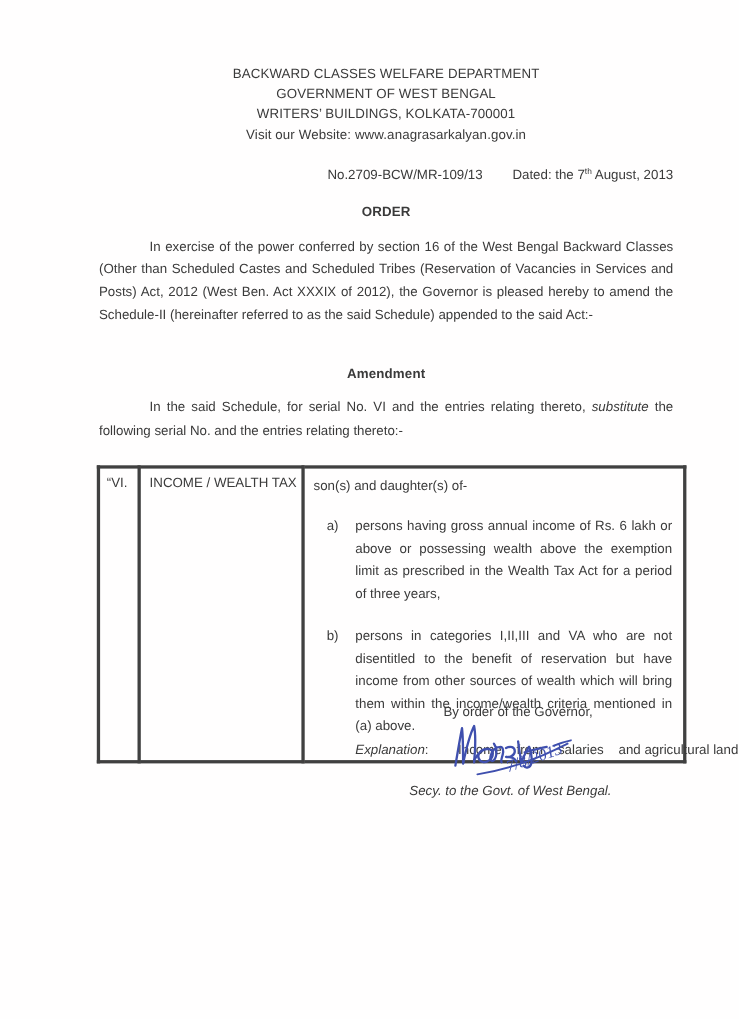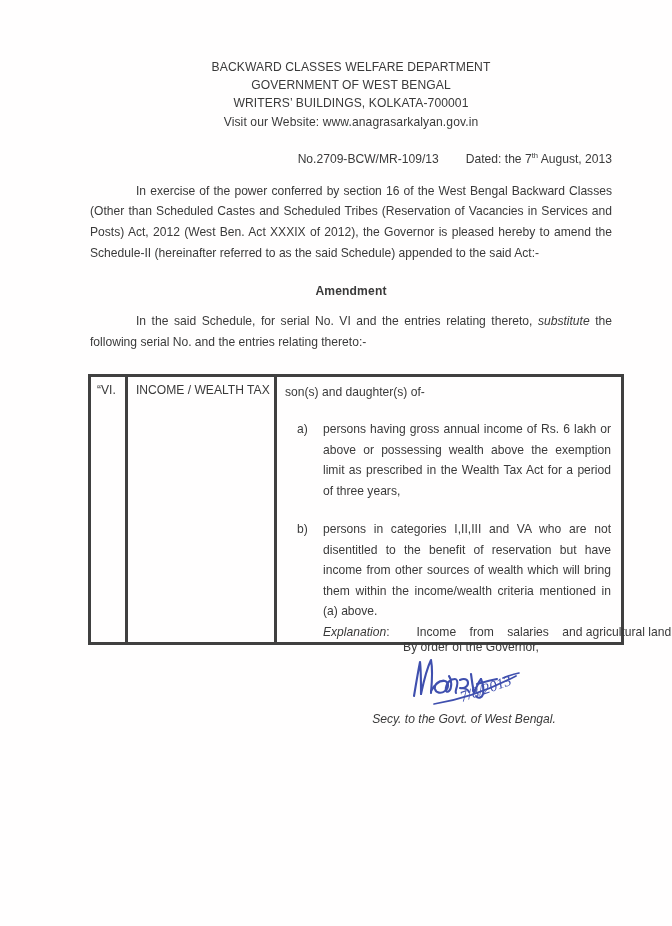--- a/index.html
+++ b/index.html
@@ -55,21 +55,21 @@
   }
 
   
   .heading {
     text-align: center;
     font-weight: bold;
     font-size: 12.1px;
     letter-spacing: 0.15px;
   }
   .heading.order { margin-top: 19px; }
-  .heading.amendment { margin-top: 21px; }
+  .heading.amendment { margin-top: 37px; }
 
   
   p.body {
     margin: 2px;
     font-size: 12.1px;
     line-height: 20.6px;
     text-align: justify;
     text-justify: inter-word;
     text-indent: 46px;
   }
@@ -164,20 +164,21 @@
       <div>GOVERNMENT OF WEST BENGAL</div>
       <div>WRITERS’ BUILDINGS, KOLKATA-700001</div>
       <div>Visit our Website: www.anagrasarkalyan.gov.in</div>
     </div>
 
     <div class="refrow">
       <span>No.2709-BCW/MR-109/13</span>
       <span class="dateline"><span>Dated:  the 7</span><sup>th</sup><span> August, 2013</span></span>
     </div>
 
+    <div class="heading order">ORDER</div>
     <p class="body para-order">In exercise of the power conferred by section 16 of the West Bengal Backward Classes (Other than Scheduled Castes and Scheduled Tribes (Reservation of Vacancies in Services and Posts) Act, 2012 (West Ben. Act XXXIX of 2012), the Governor is pleased hereby to amend the Schedule-II (hereinafter referred to as the said Schedule) appended to the said Act:-</p>
 
     <div class="heading amendment">Amendment</div>
     <p class="body para-amend"><span>In the said Schedule, for serial No. VI and the entries relating thereto, </span><span class="ital">substitute</span><span> the following serial No. and the entries relating thereto:-</span></p>
 
     <table class="schedule">
       <tbody>
           <tr>
         <td class="col-serial">
           <div class="cell-pad-serial">“VI.</div>

